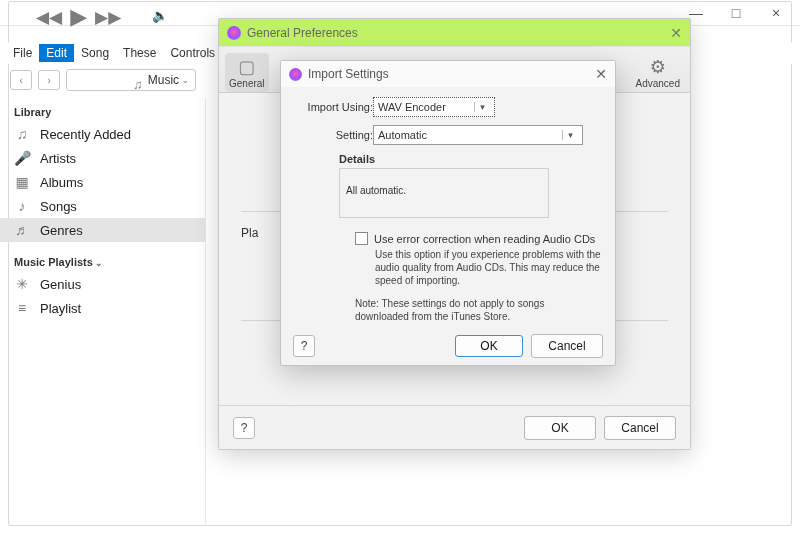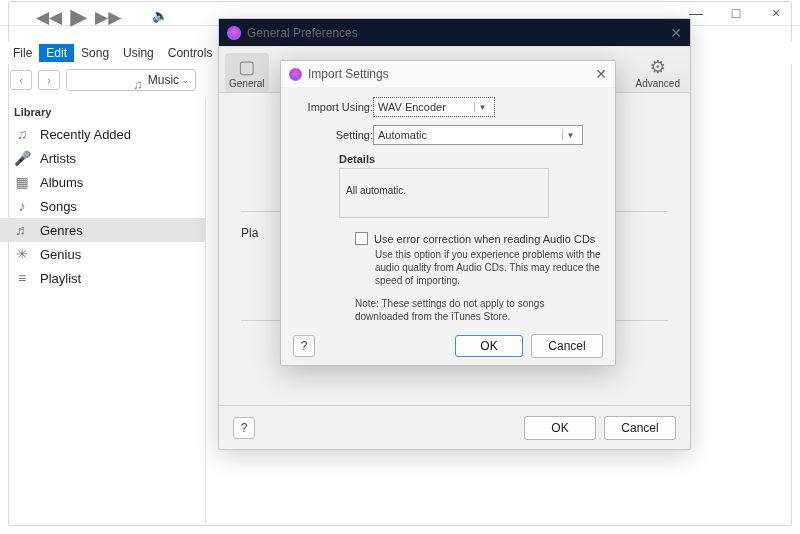--- a/index.html
+++ b/index.html
@@ -27,21 +27,21 @@
   .sb-head { font-size:11px; font-weight:700; color:#333; padding:4px 14px;}
   .sb-head .chev { font-size:9px; color:#666; margin-left:2px;}
   .sb-item { display:flex; align-items:center; gap:10px; padding:4px 14px; font-size:13px; color:#222;}
   .sb-item.selected { background:#e4e4e4;}
   .sb-ico { width:16px; text-align:center; color:#7a7a7a; font-size:14px;}
 
   .content-border { position:absolute; left:8px; right:8px; top:1px; bottom:8px; border:1px solid #d9d9d9; border-radius:2px; pointer-events:none;}
 
   
   .pref { position:absolute; left:218px; top:18px; width:473px; height:432px; background:#f2f2f2; border:1px solid #c9c9c9; box-shadow:0 6px 24px rgba(0,0,0,0.18); border-radius:2px;}
-  .pref-title { height:28px; display:flex; align-items:center; padding:0 8px; color:#666; font-size:12px; border-bottom:1px solid #e0e0e0; background:#0f172a;}
+  .pref-title { height:28px; display:flex; align-items:center; padding:0 8px; color:#666; font-size:12px; border-bottom:1px solid #e0e0e0; background:#bef264;}
   .pref-title .x { margin-left:auto; color:#777; font-size:14px;}
   .pref-title .logo { width:14px; height:14px; border-radius:50%; background:radial-gradient(circle at 50% 45%, #ff5ea8, #a64dff 55%, #4dd2ff); margin-right:6px;}
   .pref-tabs { height:46px; background:linear-gradient(#f0f0f0,#e8e8e8); border-bottom:1px solid #cfcfcf; display:flex; align-items:flex-end; padding:0 6px; gap:12px;}
   .pref-tab { display:flex; flex-direction:column; align-items:center; font-size:10px; color:#444; padding:3px 4px 3px;}
   .pref-tab.sel { background:#dcdcdc; border-radius:4px;}
   .pref-tab .ic { width:26px; height:22px; display:flex; align-items:center; justify-content:center; font-size:18px;}
   .pref-body { position:relative; padding:18px 22px; font-size:12px; color:#333;}
   .pref-row { display:flex; align-items:center; margin-bottom:10px;}
   .pref-hr { border-top:1px solid #d4d4d4; margin:14px 0; }
   .pref-bottom { position:absolute; left:0; right:0; bottom:0; height:44px; border-top:1px solid #d4d4d4; display:flex; align-items:center; padding:0 14px; background:#f2f2f2;}
@@ -86,21 +86,21 @@
   <span class="tbtn play">▶</span>
   <span class="tbtn">▶▶</span>
 </div>
 <span class="spkr">🔈</span>
 <span class="applelogo"></span>
 
 <div class="menubar">
   <span>File</span>
   <span class="active">Edit</span>
   <span>Song</span>
-  <span>Using</span>
+  <span>These</span>
   <span>Controls</span>
   <span>Ac</span>
 </div>
 
 <div class="subbar">
   <div class="navbtn">‹</div>
   <div class="navbtn">›</div>
   <div class="libdrop">
     <span style="display:flex;align-items:center;">
         <span class="note">♫</span>
@@ -125,20 +125,21 @@
       <span>Albums</span>
     </div>
   <div class="sb-item">
       <span class="sb-ico">♪</span>
       <span>Songs</span>
     </div>
   <div class="sb-item selected">
       <span class="sb-ico">♬</span>
       <span>Genres</span>
     </div>
+  <div class="sb-head" style="margin-top:10px;"><span>Music Playlists</span><span class="chev">⌄</span></div>
   <div class="sb-item">
       <span class="sb-ico">✳</span>
       <span>Genius</span>
     </div>
   <div class="sb-item">
       <span class="sb-ico">≡</span>
       <span>Playlist</span>
     </div>
 </div>
 

